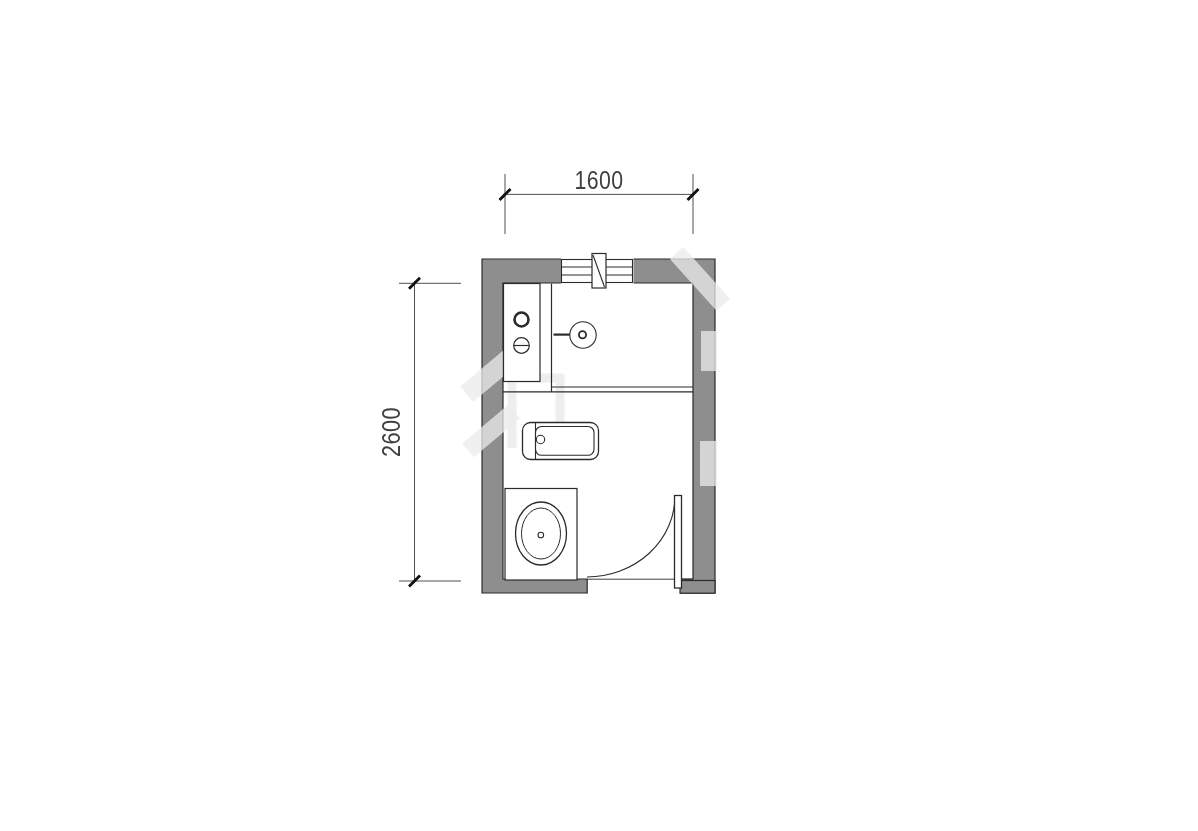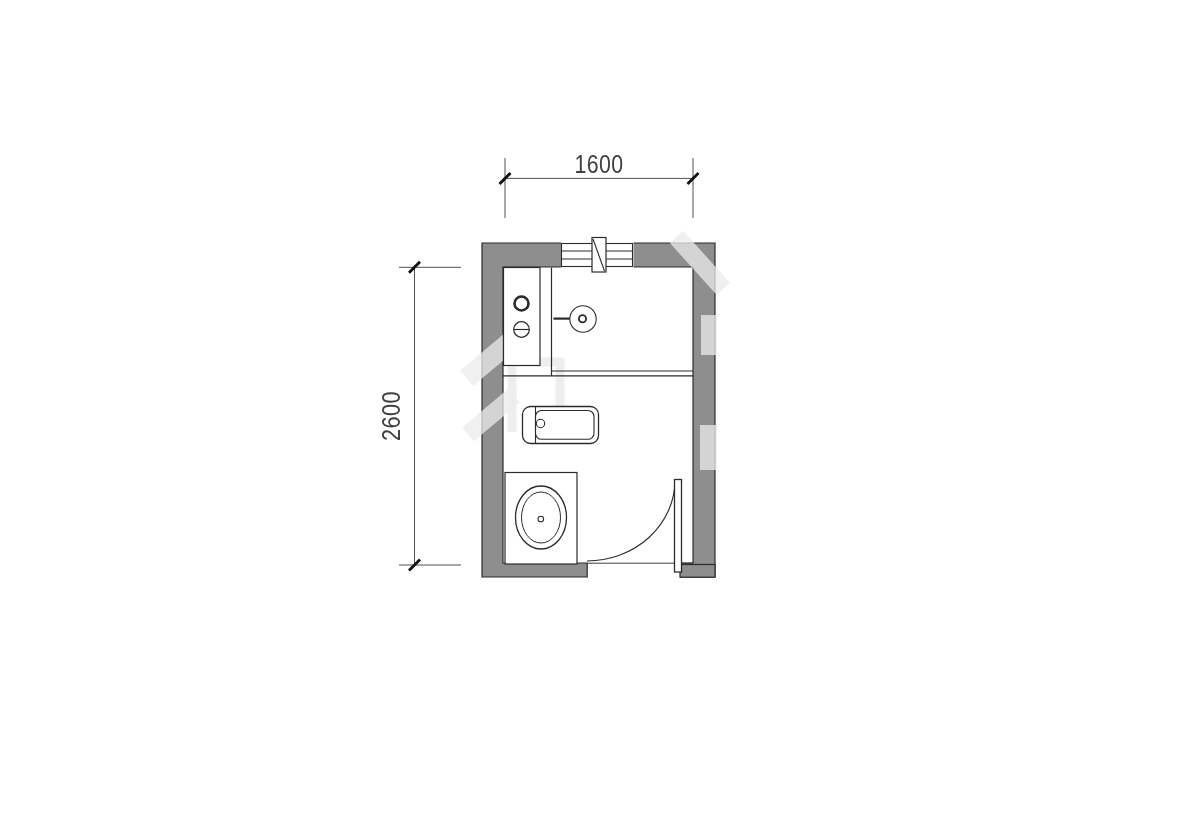--- a/index.html
+++ b/index.html
@@ -7,20 +7,21 @@
     padding: 0;
     background: #ffffff;
   }
   .canvas {
     position: relative;
     width: 1198px;
     height: 648px;
     background: #ffffff;
     overflow: hidden;
     font-family: "Liberation Sans", sans-serif;
+    margin-top: 16px;
   }
   svg { display: block; }
   .dim-text {
     fill: #404040;
     font-family: "Liberation Sans", sans-serif;
     font-size: 26px;
     font-weight: 400;
     letter-spacing: 0.5px;
   }
 </style>

